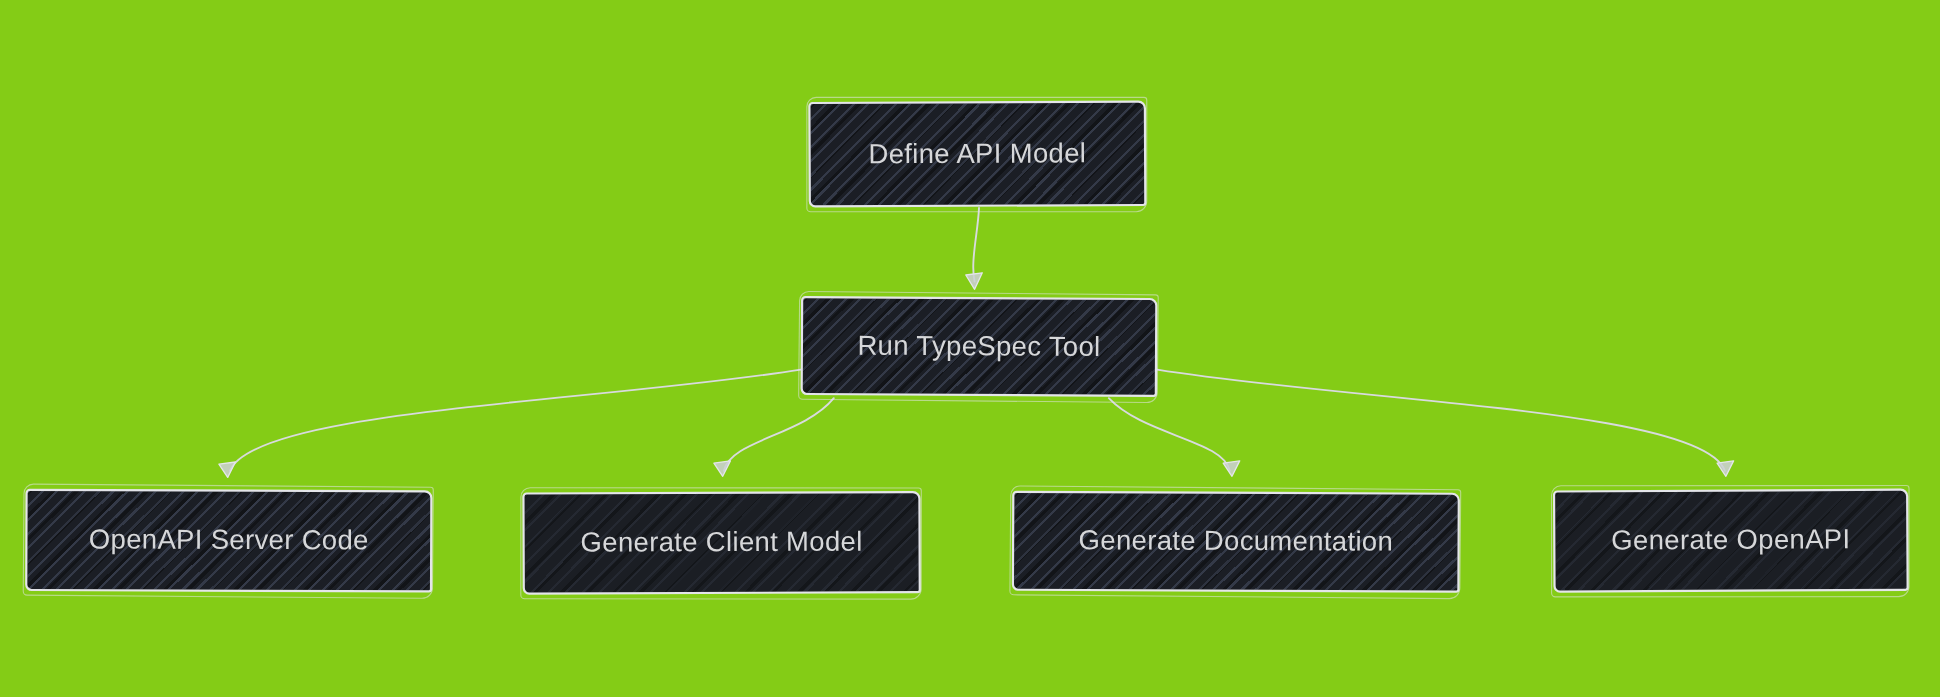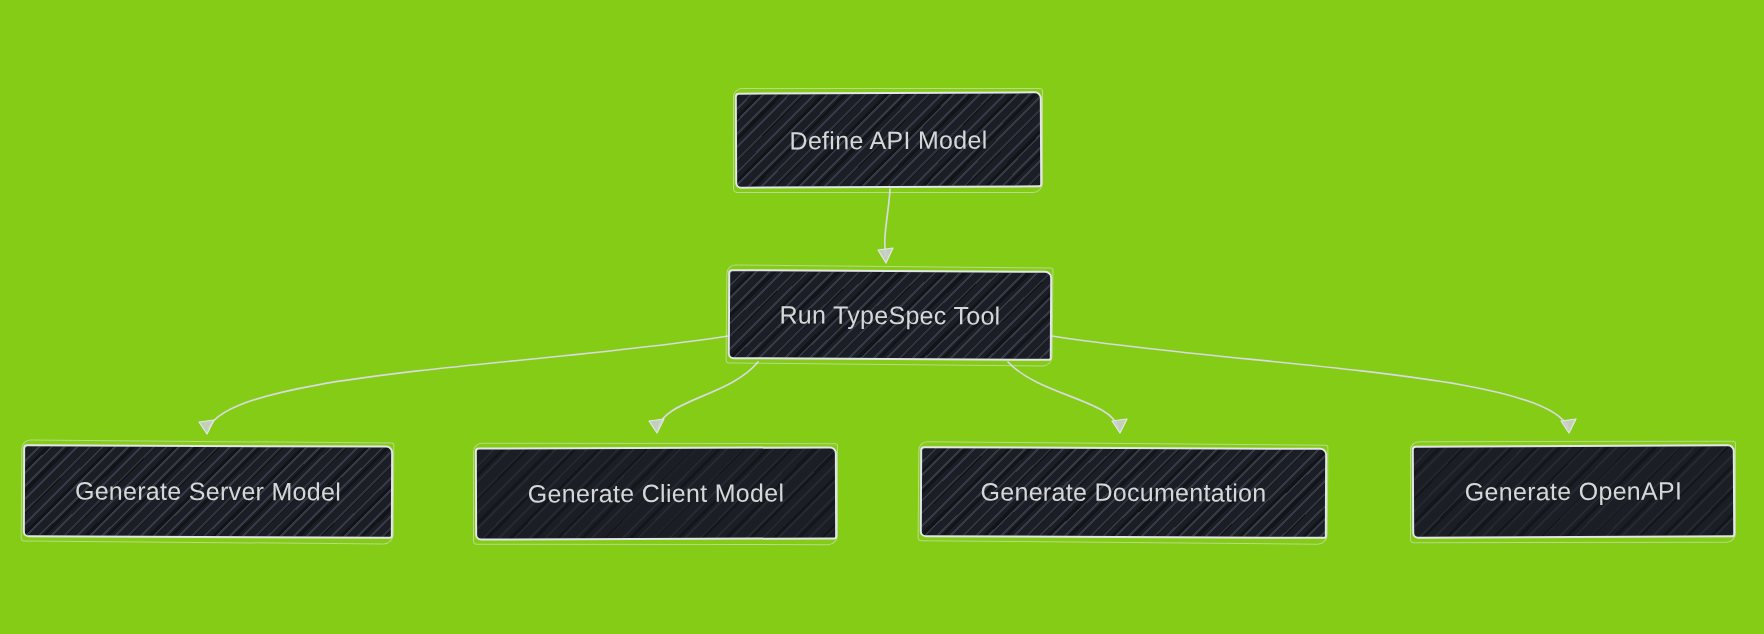--- a/index.html
+++ b/index.html
@@ -107,21 +107,21 @@
 
   <div class="node hatch-strong" id="node-define">
     <span class="node-label">Define API Model</span>
   </div>
 
   <div class="node hatch-strong" id="node-run">
     <span class="node-label">Run TypeSpec Tool</span>
   </div>
 
   <div class="node hatch-strong" id="node-server">
-    <span class="node-label">Generate Server Model</span>
+    <span class="node-label">OpenAPI Server Code</span>
   </div>
 
   <div class="node hatch-light" id="node-client">
     <span class="node-label">Generate Client Model</span>
   </div>
 
   <div class="node hatch-strong" id="node-docs">
     <span class="node-label">Generate Documentation</span>
   </div>
 

